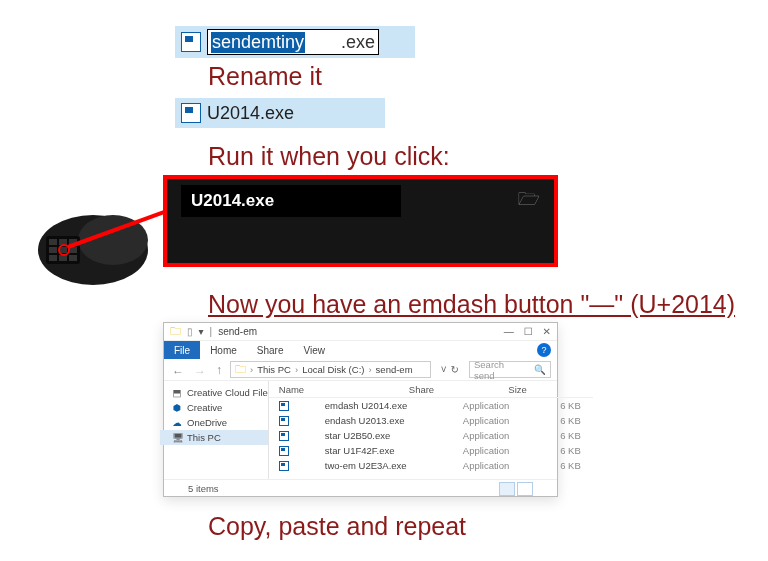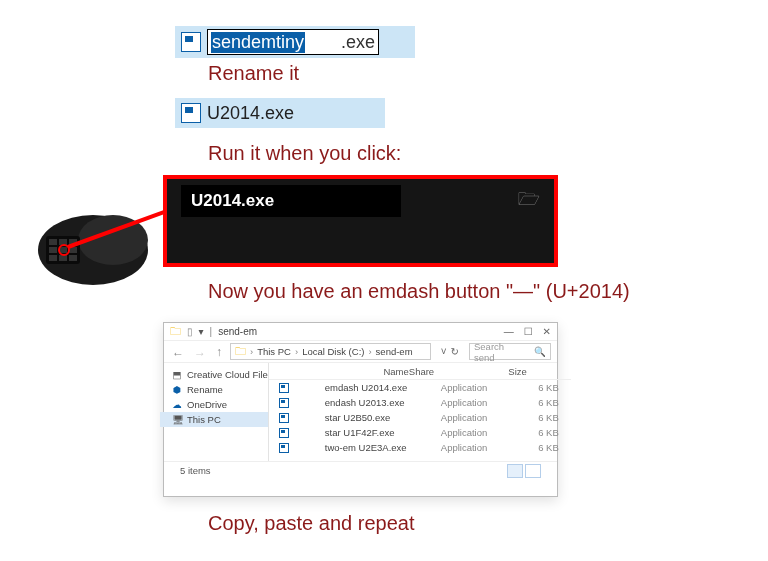--- a/index.html
+++ b/index.html
@@ -6,21 +6,21 @@
   body {
     width: 768px;
     height: 561px;
     font-family: "Segoe UI", Verdana, sans-serif;
     background: #fff;
     position: relative;
     font-size: 14px;
   }
   .instruction {
     color: #8b1a1a;
-    font-size: 20px;
+    font-size: 25px;
     position: absolute;
   }
 
   
   .file-entry {
     position: absolute;
     display: flex;
     align-items: center;
     gap: 6px;
     background: #cce5f6;
@@ -162,32 +162,32 @@
   }
   .tree-item { display: flex; align-items: center; gap: 5px; padding: 2px 0; font-size: 9.5px; white-space: nowrap; overflow: hidden; }
   .tree-item.selected { background: #d8e8f7; padding-left: 12px; margin-left: -12px; }
   .ti-icon { width: 10px; text-align: center; }
   .exp-list { flex: 1; }
   .exp-cols {
     display: flex; align-items: center;
     height: 17px; border-bottom: 1px solid #eee;
     color: #555; font-size: 9.5px;
   }
-  .col-name { width: 140px; padding-left: 10px; text-align: right; }
+  .col-name { width: 140px; padding-left: 10px; }
   .col-type { width: 80px; }
   .col-size { width: 50px; text-align: right; padding-right: 12px; }
   .exp-row { display: flex; align-items: center; height: 15px; font-size: 9.5px; }
   .exp-row .fi { width: 10px; height: 10px; border: 1px solid #0a5fa8; background: #fff; margin-left: 10px; margin-right: 4px; position: relative; }
   .exp-row .fi::after { content: ""; position: absolute; left: 1px; top: 1px; width: 4px; height: 3px; background: #0a5fa8; }
   .exp-row .rn { width: 116px; margin-left: 32px; }
-  .exp-row .rt { width: 80px; color: #888; }
+  .exp-row .rt { width: 80px; color: #888; margin-left: 22px; }
   .exp-row .rs { width: 50px; text-align: right; padding-right: 12px; color: #888; }
   .exp-status {
     height: 18px; border-top: 1px solid #eee;
-    display: flex; align-items: center; padding: 0 16px;
+    display: flex; align-items: center; padding: 0 24px;
     font-size: 9.5px; color: #555;
   }
   .view-btns { margin-left: auto; display: flex; gap: 2px; }
   .view-btn { width: 16px; height: 14px; border: 1px solid #b4ceea; }
   .view-btn.active { background: #e5f0fb; }
 </style>
 </head>
 <body>
 
 <div class="file-entry" style="left:175px; top:26px; width:240px;">
@@ -226,34 +226,41 @@
 </div>
 <div class="red-line"></div>
 
 <div class="launch-panel">
   <div class="launch-file-row">
     <div class="launch-file">U2014.exe</div>
     <div class="folder-btn">🗁</div>
   </div>
 </div>
 
-<div class="instruction" style="left:208px; top:280px;">Now you have an emdash button "—" (U+2014)</div>
+<div class="instruction" style="left:208px; top:290px;text-decoration:underline;">Now you have an emdash button "—" (U+2014)</div>
 
 <div class="explorer">
   <div class="exp-titlebar">
     <span class="exp-title-folder">🗀</span>
     <span style="color:#888">▯</span>
     <span style="color:#555">▾</span>
     <span style="color:#888">|</span>
     <span>send-em</span>
     <div class="controls">
       <span>—</span>
       <span>☐</span>
       <span>✕</span>
     </div>
+  </div>
+  <div class="exp-ribbon">
+    <div class="exp-file-tab">File</div>
+    <div class="exp-tab">Home</div>
+    <div class="exp-tab">Share</div>
+    <div class="exp-tab">View</div>
+    <div class="exp-help">?</div>
   </div>
   <div class="exp-address">
     <span class="nav-btn">←</span>
     <span class="nav-btn" style="color:#ccc">→</span>
     <span class="nav-btn">↑</span>
     <div class="addr-box">
       <span class="exp-title-folder">🗀</span>
       <span class="crumb-sep">›</span>
       <span>This PC</span>
       <span class="crumb-sep">›</span>
@@ -271,21 +278,21 @@
     </div>
   </div>
   <div class="exp-body">
     <div class="exp-tree" id="tree">
         <div class="tree-item">
           <span class="ti-icon" style="color:#5e5e5e">⬒</span>
           <span>Creative Cloud File</span>
         </div>
         <div class="tree-item">
           <span class="ti-icon" style="color:#0a5fa8">⬢</span>
-          <span>Rename</span>
+          <span>Creative</span>
         </div>
         <div class="tree-item">
           <span class="ti-icon" style="color:#0a5fa8">☁</span>
           <span>OneDrive</span>
         </div>
         <div class="tree-item selected">
           <span class="ti-icon" style="color:#555">🖥</span>
           <span>This PC</span>
         </div>
       </div>

